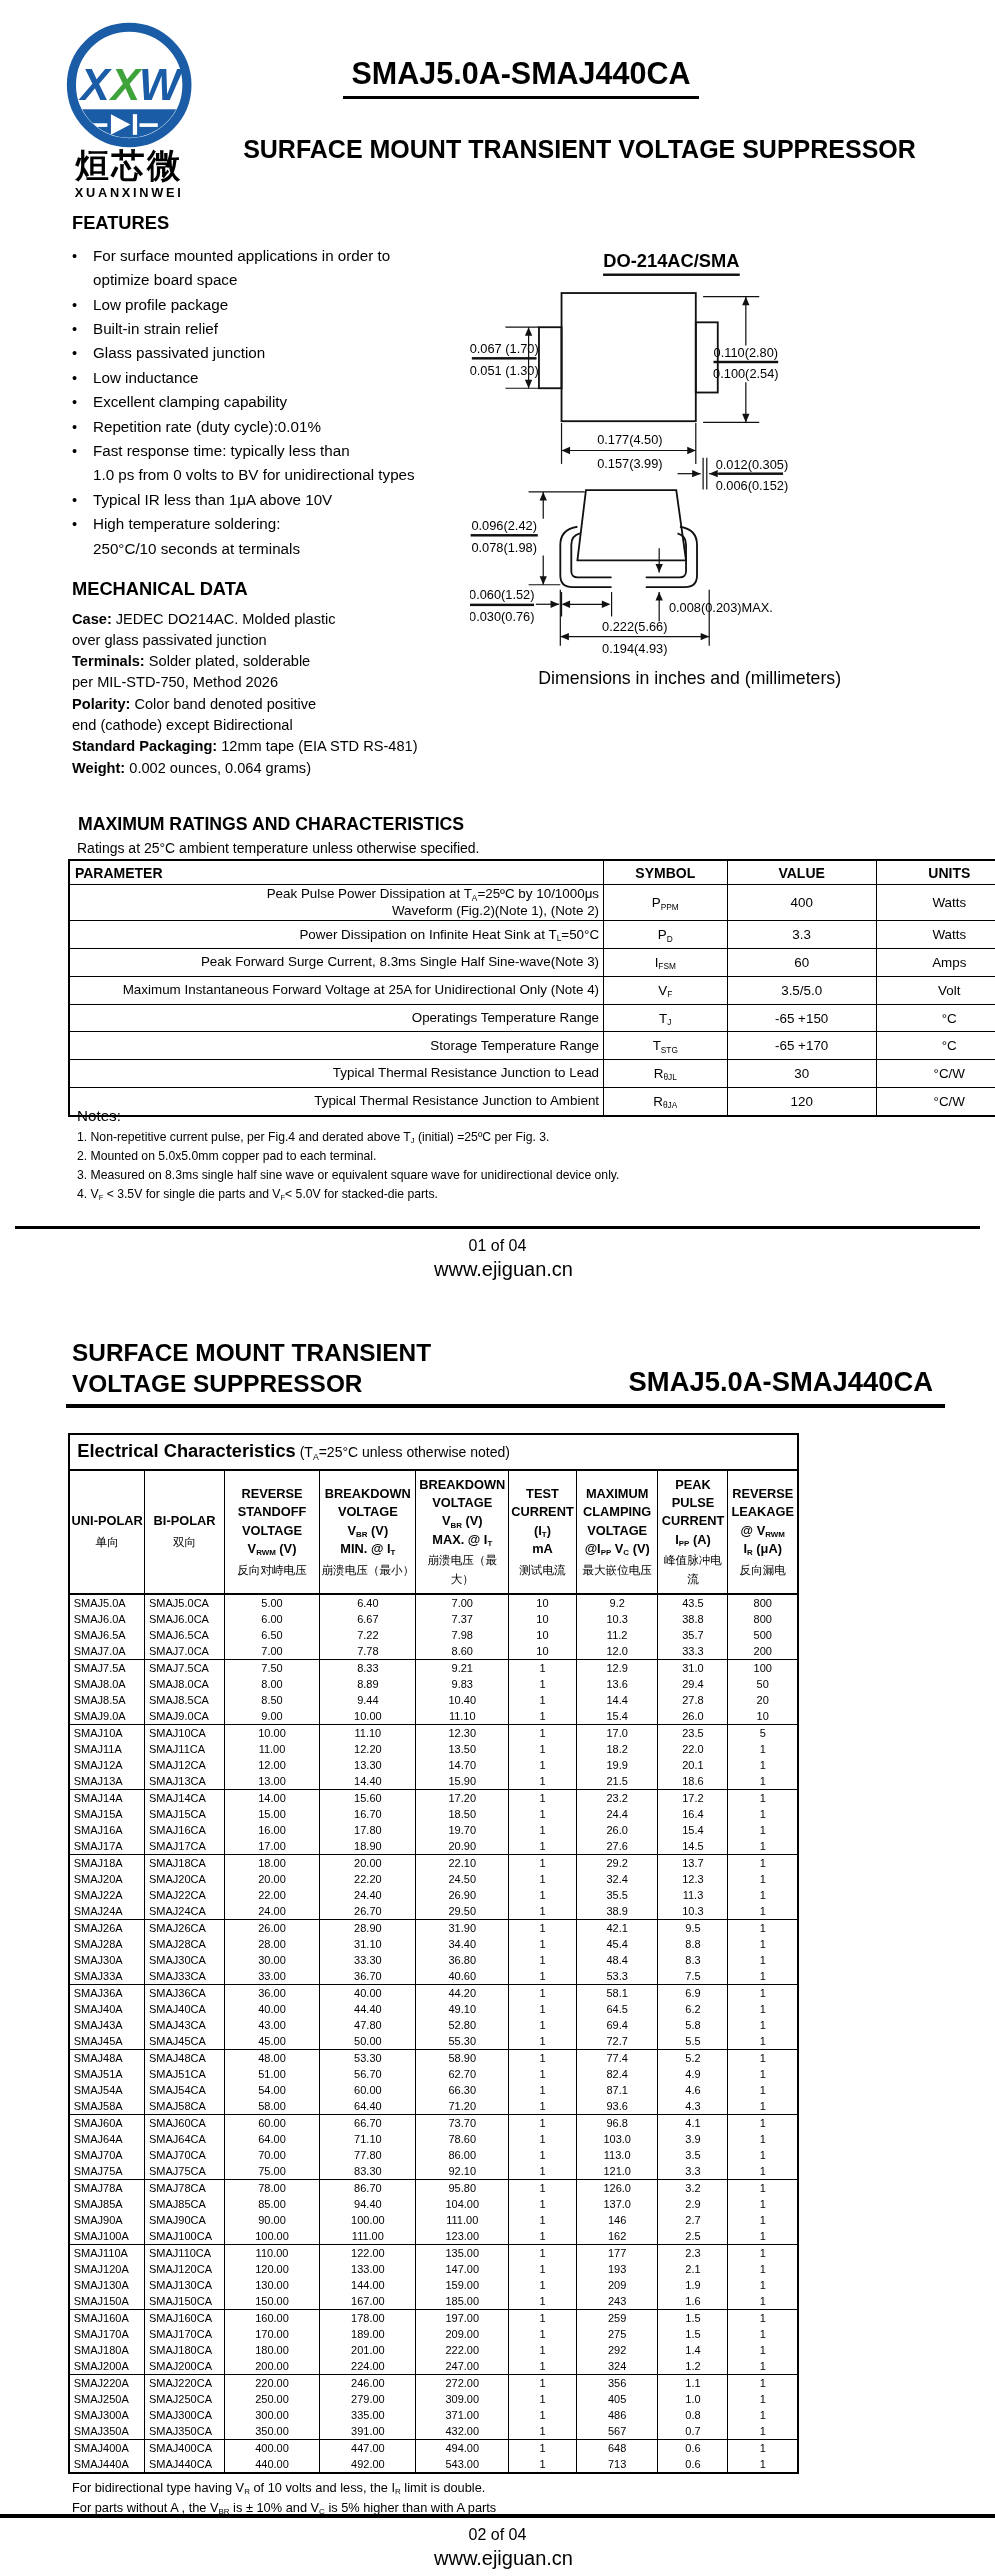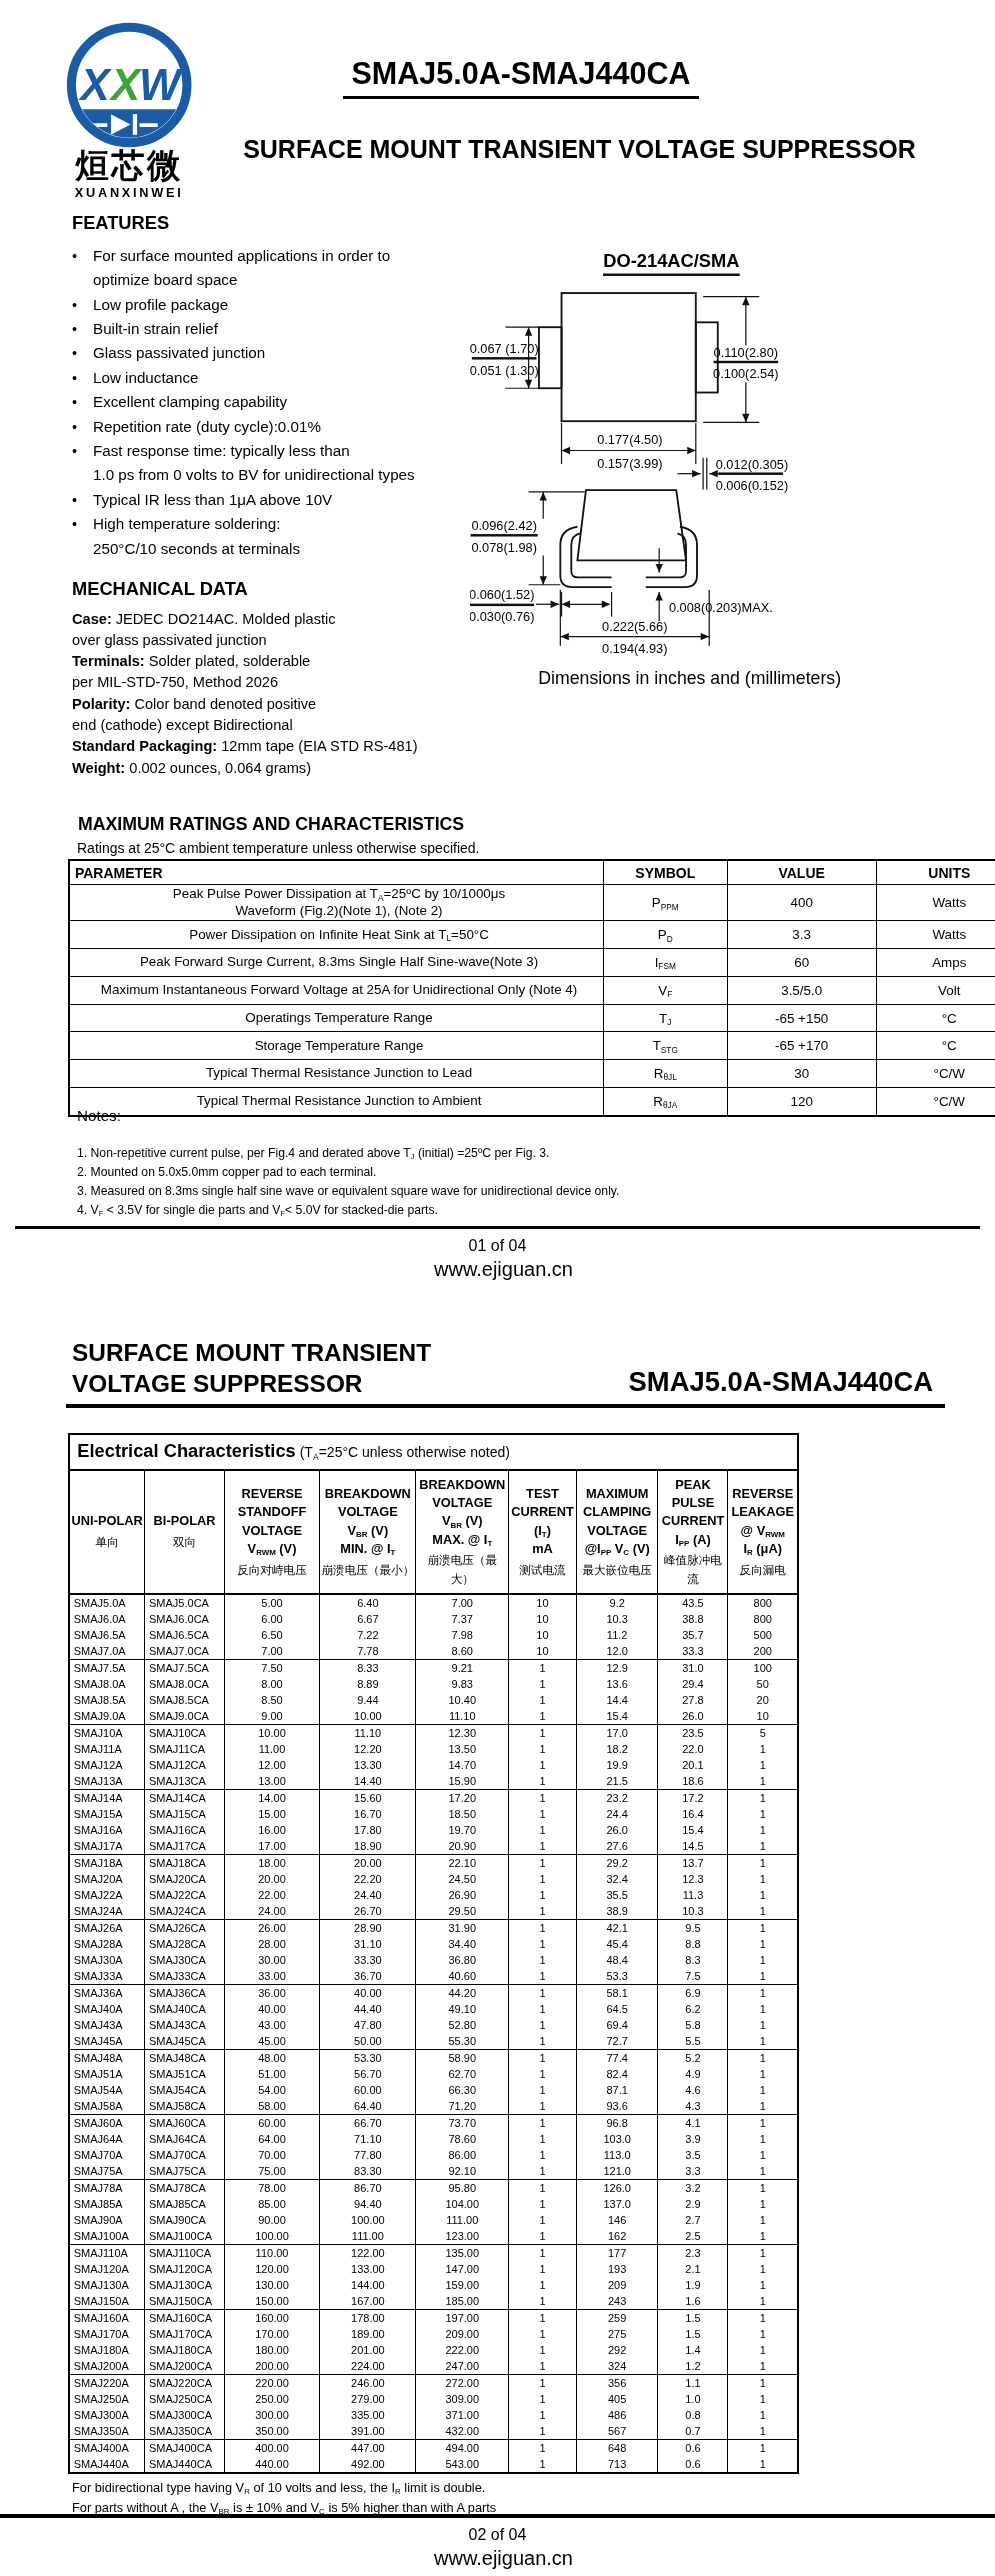--- a/index.html
+++ b/index.html
@@ -32,24 +32,24 @@
   
   .ratings-h{left:78px;top:814px;font-size:17.7px;font-weight:bold;}
   .ratings-sub{left:77px;top:840px;font-size:14px;}
   table{border-collapse:collapse;}
   .ratings{left:68px;top:859px;width:956px;table-layout:fixed;}
   .ratings th,.ratings td{border:1.8px solid #000;}
   .ratings{border:2.4px solid #000;}
   .ratings th{font-size:14px;height:21px;text-align:center;}
   .ratings th.param-h{text-align:left;padding-left:4.9px;}
   .ratings td{font-size:13.4px;height:24.4px;text-align:center;padding:1.2px 3.7px;}
-  .ratings td.param{text-align:center;padding-left:9px;white-space:pre-line;line-height:16.5px;}
+  .ratings td.param{text-align:right;padding-left:9px;white-space:pre-line;line-height:16.5px;}
   
   .notes{left:77px;top:1107px;width:817px;}
-  .notes-h{font-size:15.2px;margin-bottom:20px;}
+  .notes-h{font-size:15.2px;margin-bottom:4px;}
   .note-line{font-size:12.2px;line-height:19px;}
   
   .rule{background:#000;}
   .rule1{left:15.2px;right:15.2px;top:1226px;height:3px;}
   .pgtxt{left:0;width:995px;text-align:center;font-size:16px;}
   .sitetxt{left:0;width:995px;text-align:center;font-size:20px;padding-left:6px;}
   .pg1{top:1237px;} .site1{top:1258px;}
   
   .p2h1{left:72px;top:1339px;font-size:24.4px;font-weight:bold;}
   .p2h2{left:72px;top:1370px;font-size:24.4px;font-weight:bold;}

